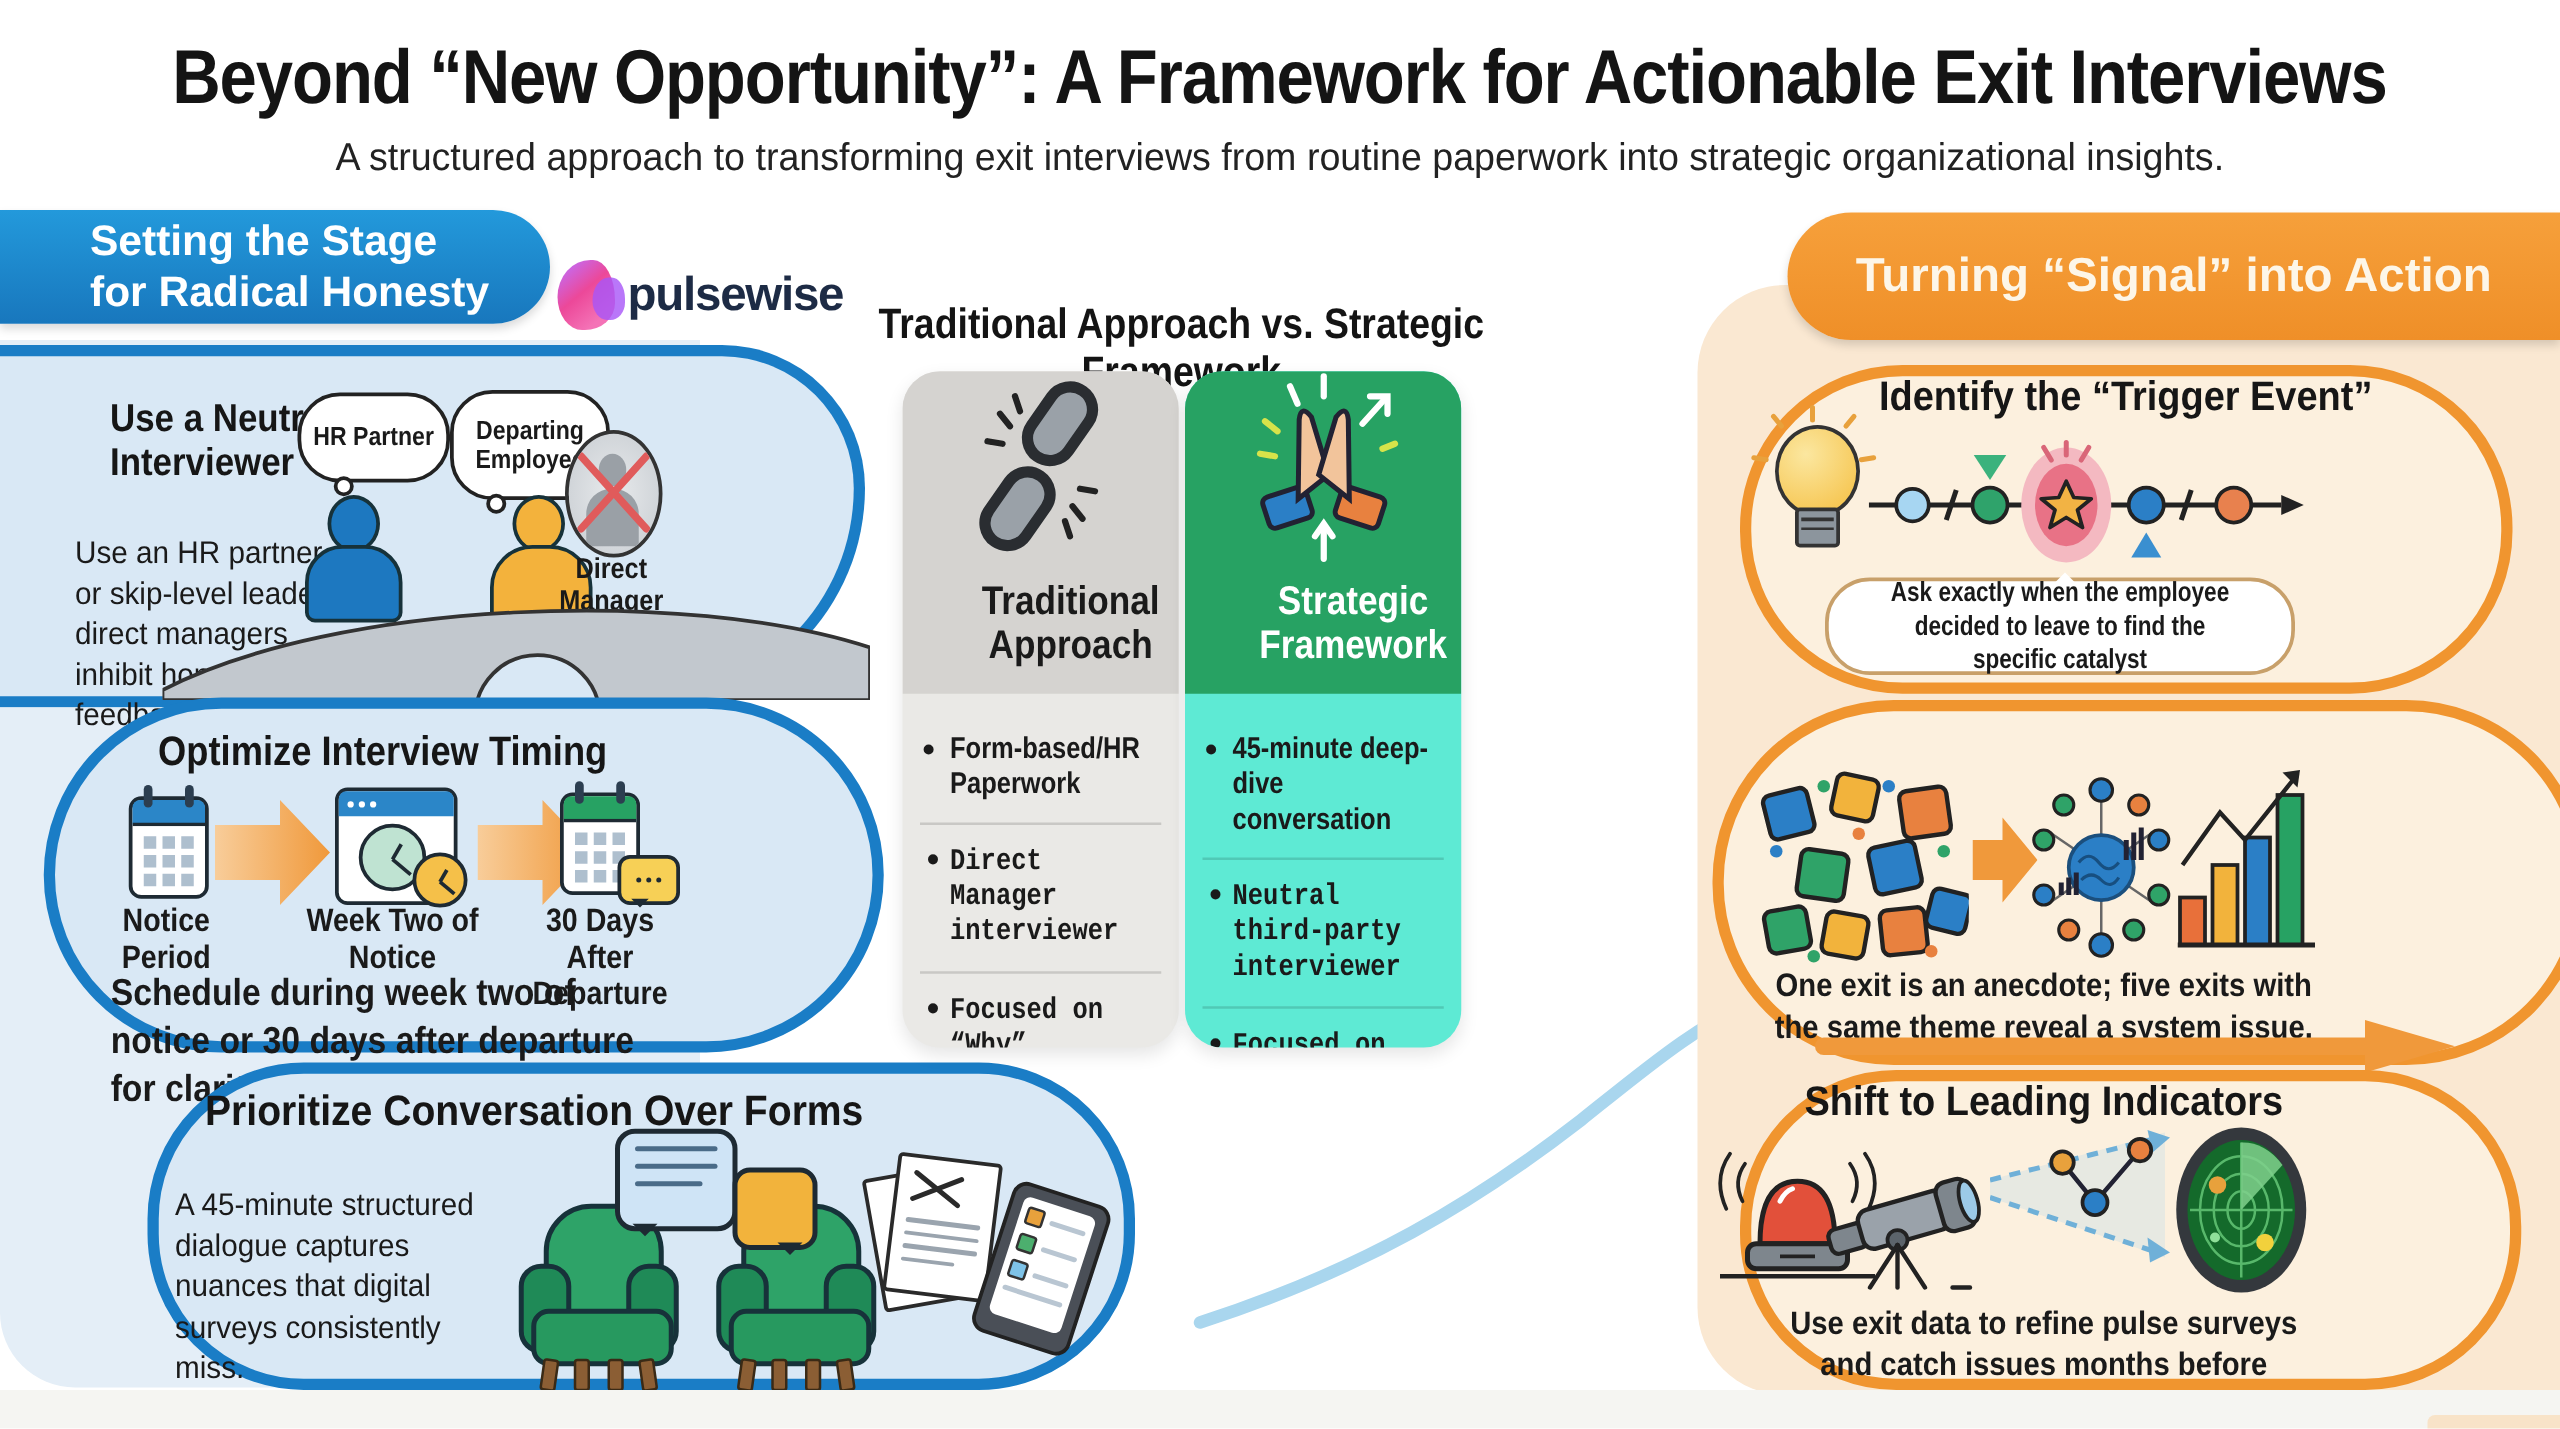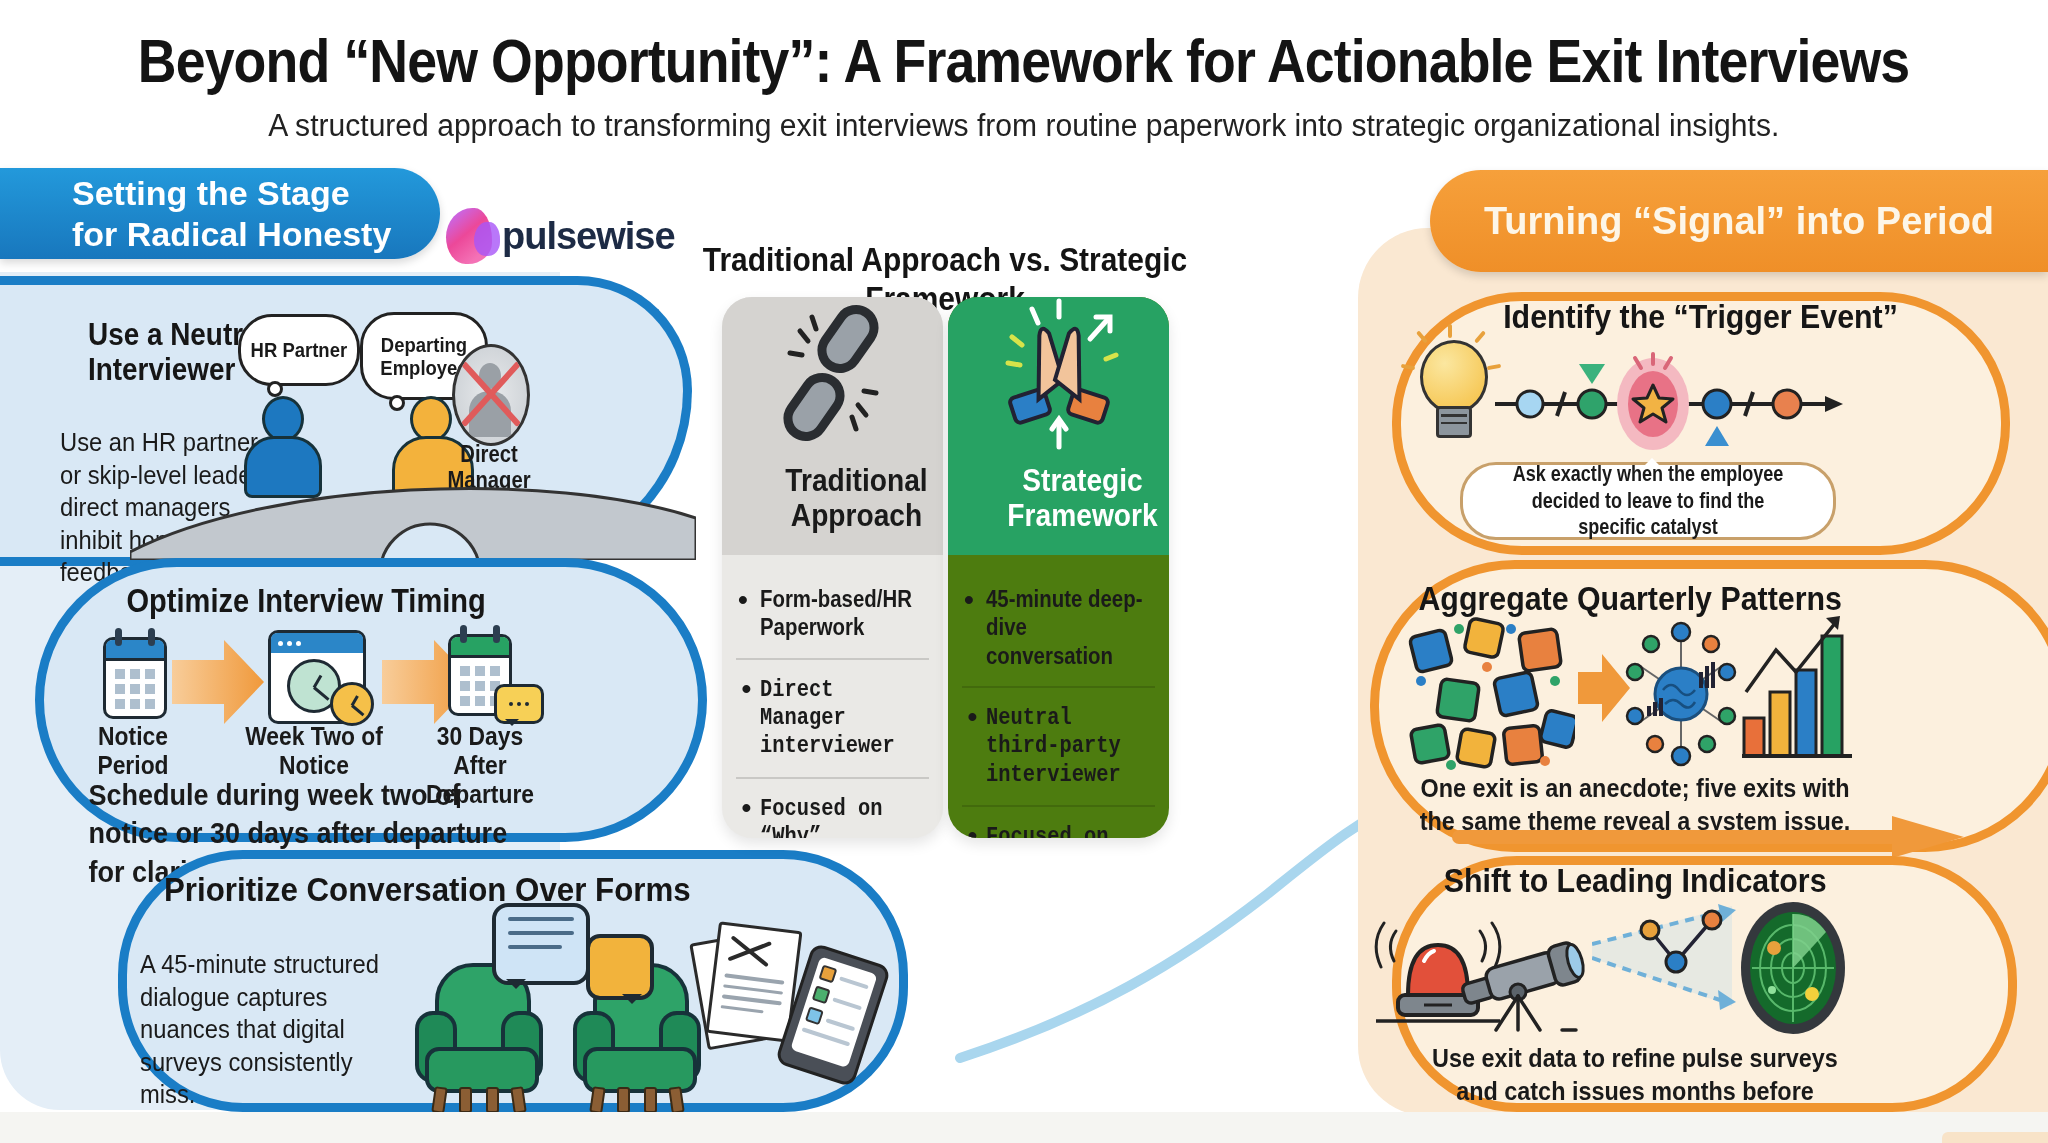--- a/index.html
+++ b/index.html
@@ -97,21 +97,21 @@
   .tablet .row{display:flex;align-items:center;gap:5px;margin:7px 5px 0 5px;}
   .tablet .sq{width:11px;height:11px;border-radius:3px;border:2px solid #333;}
   .tablet .ln{flex:1;height:4px;background:#b9c6d2;border-radius:2px;}
 
   
   .mid-h{left:600px;top:240px;width:690px;text-align:center;font-size:34px;font-weight:800;color:#141414;}
   .card{position:absolute;top:297px;width:221px;height:541px;border-radius:30px;overflow:hidden;box-shadow:0 6px 14px rgba(0,0,0,.10);}
   .card .head{height:258px;display:flex;flex-direction:column;align-items:center;justify-content:flex-start;}
   .card .ttl{text-align:center;font-size:32px;font-weight:800;line-height:1.1;margin-top:6px;padding-left:48px;}
   .card-gray{left:722px;} .card-gray .head{background:#D5D3D0;} .card-gray{background:#EAE9E6;}
-  .card-green{left:948px;} .card-green .head{background:#27A263;} .card-green{background:#4d7c0f;}
+  .card-green{left:948px;} .card-green .head{background:#27A263;} .card-green{background:#5eead4;}
   .card-green .ttl{color:#fff;}
   .blist{list-style:none;margin:14px 0 0 0;padding:0 14px;}
   .blist li{position:relative;padding:16px 0 16px 24px;font-size:24px;font-weight:600;line-height:1.18;}
   .blist li + li{border-top:2px solid rgba(0,0,0,.14);font-family:Liberation Mono, monospace;}
   .blist li:before{content:"•";position:absolute;left:2px;top:14px;font-size:28px;}
   .blist .li-t{display:inline-block;transform:scaleX(.85);transform-origin:left center;width:118%;}
 
   
   .cream-backdrop{left:1358px;top:228px;width:690px;height:888px;background:#FAE8D2;border-radius:70px 0 0 70px;}
   .orange-banner{left:1430px;top:170px;width:618px;height:102px;border-radius:51px 0 0 51px;
@@ -365,21 +365,21 @@
     </div>
     <ul class="blist">
       <li><span class="li-t">45-minute deep-dive conversation</span></li>
       <li><span class="li-t">Neutral third-party interviewer</span></li>
       <li><span class="li-t">Focused on the “Trigger” (Leading)</span></li>
     </ul>
   </div>
 
   <div class="abs cream-backdrop"></div>
   <div class="abs orange-banner">
-    <span>Turning “Signal” into Period</span>
+    <span>Turning “Signal” into Action</span>
   </div>
 
   <div class="abs bubble-or bubble-or-1"></div>
   <div class="abs sec-h r1-h"><span class="cond" style="transform:scaleX(.92)">Identify the “Trigger Event”</span></div>
   <div class="abs bulb">
     <div class="glass"></div>
     <div class="base">
         <i></i>
         <i></i>
       </div>
@@ -407,21 +407,20 @@
     <path d="M158,33 L164,46 L178,47 L167,56 L171,70 L158,62 L145,70 L149,56 L138,47 L152,46 Z" fill="#F2B344" stroke="#222" stroke-width="3" stroke-linejoin="round"></path>
     <circle cx="222" cy="52" r="14" fill="#2B7FC6" stroke="#222" stroke-width="3"></circle>
     <polygon points="210,74 234,74 222,94" fill="#3A8FD0" transform="rotate(180 222 84)"></polygon>
     <circle cx="292" cy="52" r="14" fill="#E8814E" stroke="#222" stroke-width="3"></circle>
   </svg>
   <div class="abs callout">
       <span>Ask exactly when the employee decided to leave to find the specific catalyst</span>
     </div>
 
   <div class="abs bubble-or bubble-or-2"></div>
-  <div class="abs sec-h r2-h"><span class="cond" style="transform:scaleX(.92)">Aggregate Quarterly Patterns</span></div>
   <svg class="abs" style="left:1405px;top:615px;" width="170" height="160" viewBox="0 0 170 160">
     <g stroke="#222" stroke-width="3.5">
       <rect x="8" y="18" width="36" height="36" rx="6" fill="#2B7FC6" transform="rotate(-14 26 36)"></rect>
       <rect x="62" y="6" width="34" height="34" rx="6" fill="#F2B33C" transform="rotate(12 79 23)"></rect>
       <rect x="116" y="16" width="38" height="38" rx="6" fill="#E8813F" transform="rotate(-8 135 35)"></rect>
       <rect x="34" y="66" width="38" height="38" rx="6" fill="#2FA368" transform="rotate(8 53 85)"></rect>
       <rect x="92" y="60" width="38" height="38" rx="6" fill="#2B7FC6" transform="rotate(-12 111 79)"></rect>
       <rect x="8" y="112" width="34" height="34" rx="6" fill="#2FA368" transform="rotate(-10 25 129)"></rect>
       <rect x="54" y="116" width="34" height="34" rx="6" fill="#F2B33C" transform="rotate(10 71 133)"></rect>
       <rect x="100" y="112" width="36" height="36" rx="6" fill="#E8813F" transform="rotate(-6 118 130)"></rect>

